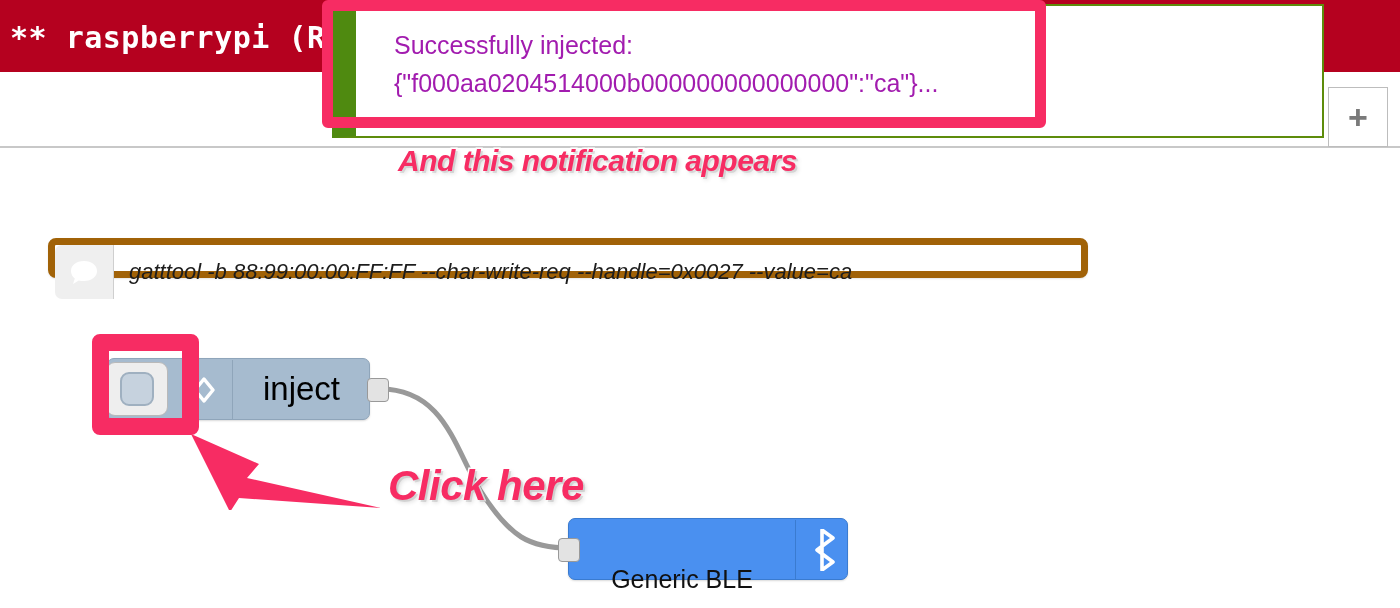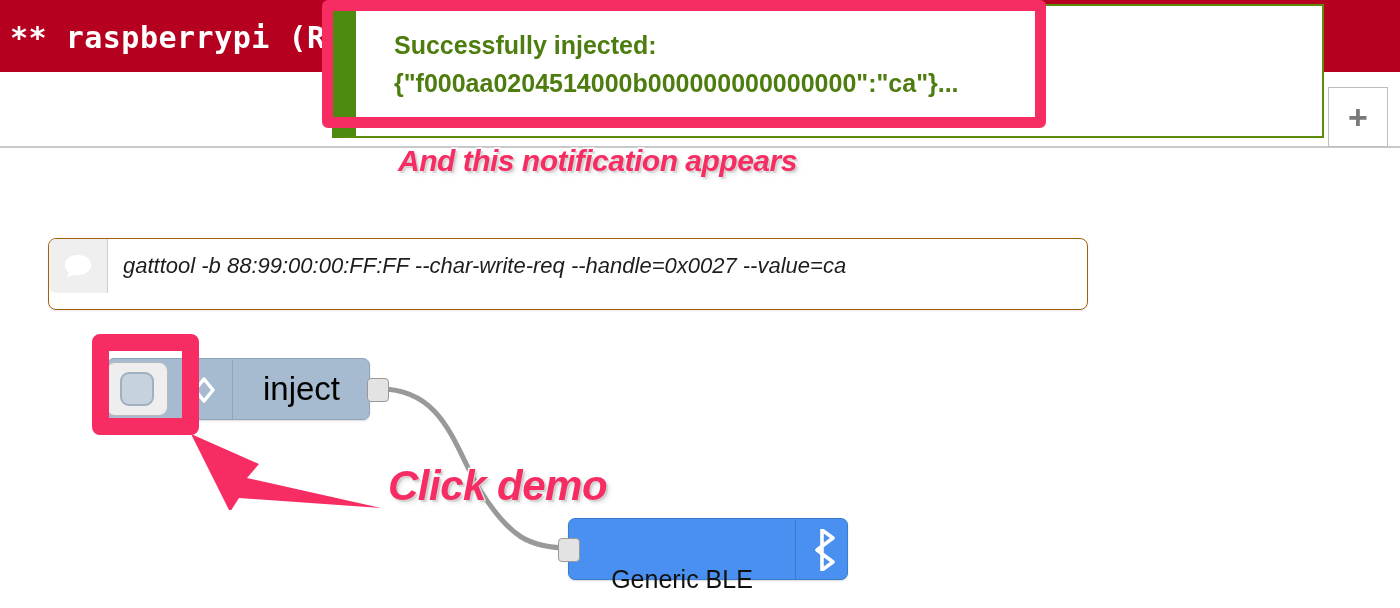--- a/index.html
+++ b/index.html
@@ -91,23 +91,22 @@
     border: 2px solid #5d8c0b;
     border-left: 24px solid #4f8a10;
     box-sizing: border-box;
     z-index: 20;
   }
   #notification-text {
     position: absolute;
     left: 38px; top: 20px;
     font-size: 25px;
     line-height: 38px;
-    color: #4d7c0f;
-    white-space: nowrap;
-    font-weight: bold;
+    color: #a21caf;
+    white-space: nowrap;
   }
   #notification-text .line2 { display: block; }
 
   
   #toast-highlight {
     position: absolute;
     left: 322px; top: 0px;
     width: 724px; height: 128px;
     border: 11px solid #f72c63;
     border-radius: 6px;
@@ -146,23 +145,23 @@
     position: absolute;
     left: 0; top: 150px;
     width: 1400px; height: 458px;
     background: #ffffff;
   }
 
   
   #comment-node {
     position: absolute;
     left: 48px; top: 88px;
-    width: 1040px; height: 72px;
-    background: #ffffff;
-    border: 1px solid #a16207;
+    width: 1040px; height: 40px;
+    background: #ffffff;
+    border: 7px solid #a16207;
     border-radius: 8px;
     box-sizing: border-box;
     box-shadow: 0 1px 2px rgba(0,0,0,0.10);
   }
   #comment-node-icon-box {
     position: absolute;
     left: 0; top: 0;
     width: 58px; height: 54px;
     background: #efefef;
     border-right: 1px solid #cfcfcf;
@@ -372,13 +371,13 @@
   </div>
 
 </div>
 
 <div id="inject-button-highlight"></div>
 
 <svg id="click-here-arrow" viewBox="0 0 220 90">
   <path d="M6 14 L74 44 L62 58 L196 88 L54 78 L45 92 Z" fill="#f72c63"></path>
 </svg>
 
-<div class="annotation-caption" id="caption-click-here">Click demo</div>
+<div class="annotation-caption" id="caption-click-here">Click here</div>
 
 </body></html>

